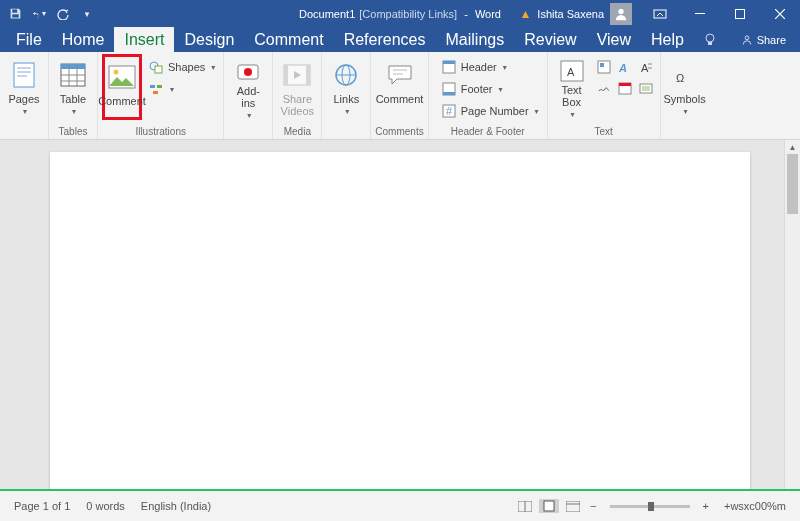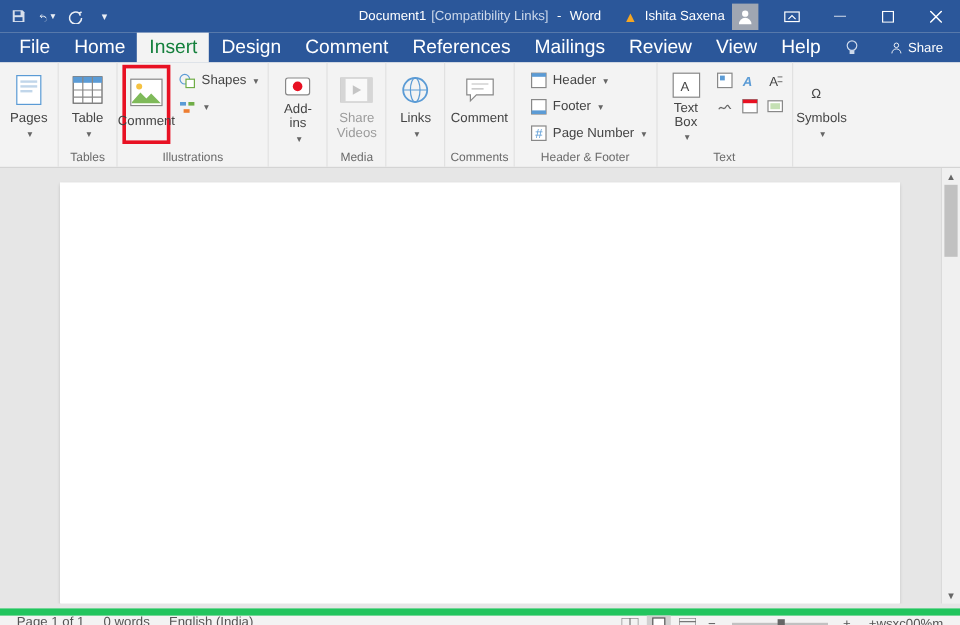--- a/index.html
+++ b/index.html
@@ -33,21 +33,21 @@
 .small-row{display:flex;align-items:center;gap:4px;height:20px;padding:0 4px;cursor:pointer;color:#444;white-space:nowrap}
 .small-ic{width:16px;height:16px;display:flex;align-items:center;justify-content:center}
 .chev{font-size:8px;color:#666;margin-left:2px}
 .mini-grid{display:grid;grid-template-columns:repeat(3,20px);grid-template-rows:repeat(3,20px);gap:1px;padding-top:3px}
 .mini-cell{width:20px;height:20px;display:flex;align-items:center;justify-content:center;cursor:pointer}
 .doc-area{position:absolute;top:140px;left:0;right:0;bottom:18px;background:#e6e6e6;display:flex;justify-content:center;overflow:hidden}
 .page{width:700px;height:900px;background:#fff;margin-top:12px;box-shadow:0 1px 3px rgba(0,0,0,.2)}
 .scroll-v{position:absolute;right:0;top:140px;bottom:18px;width:16px;background:#f0f0f0;border-left:1px solid #dadada}
 .scroll-thumb{position:absolute;left:2px;right:2px;top:14px;height:60px;background:#c1c1c1}
 .scroll-arr{position:absolute;left:0;right:0;height:14px;display:flex;align-items:center;justify-content:center;font-size:8px;color:#666;cursor:pointer}
-.statusbar{position:absolute;bottom:0;left:0;right:0;height:14px;background:#f3f3f3;border-top:6px solid #22c55e;display:flex;align-items:flex-start;font-size:10.5px;color:#555;padding:0 6px}
+.statusbar{position:absolute;bottom:0;left:0;right:0;height:32px;background:#f3f3f3;border-top:2px solid #22c55e;display:flex;align-items:center;font-size:10.5px;color:#555;padding:0 6px}
 .sb-item{padding:0 8px;cursor:pointer}
 .sb-right{margin-left:auto;display:flex;align-items:center;gap:4px}
 .view-btn{width:20px;height:14px;display:flex;align-items:center;justify-content:center;cursor:pointer}
 .zoom-track{width:80px;height:3px;background:#c1c1c1;position:relative;margin:0 6px}
 .zoom-thumb{position:absolute;top:-3px;left:38px;width:6px;height:9px;background:#666}
 svg{display:block}
 </style>
 </head>
 <body>
 

